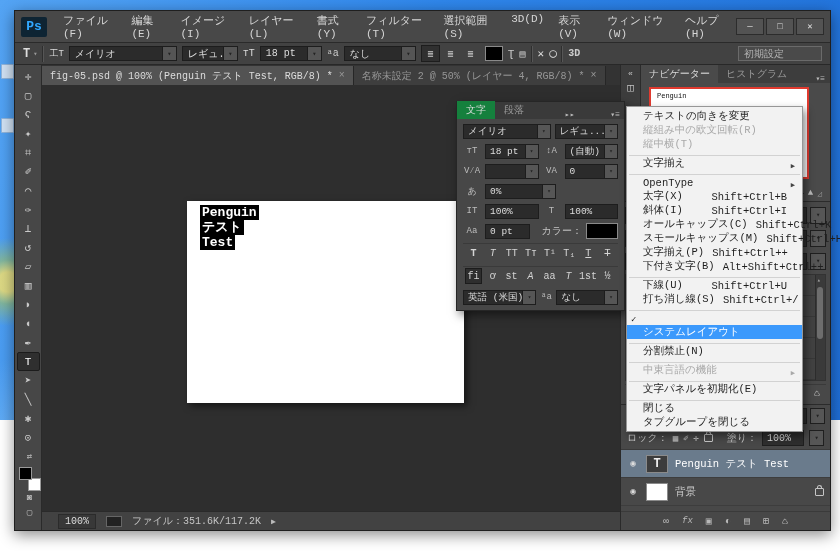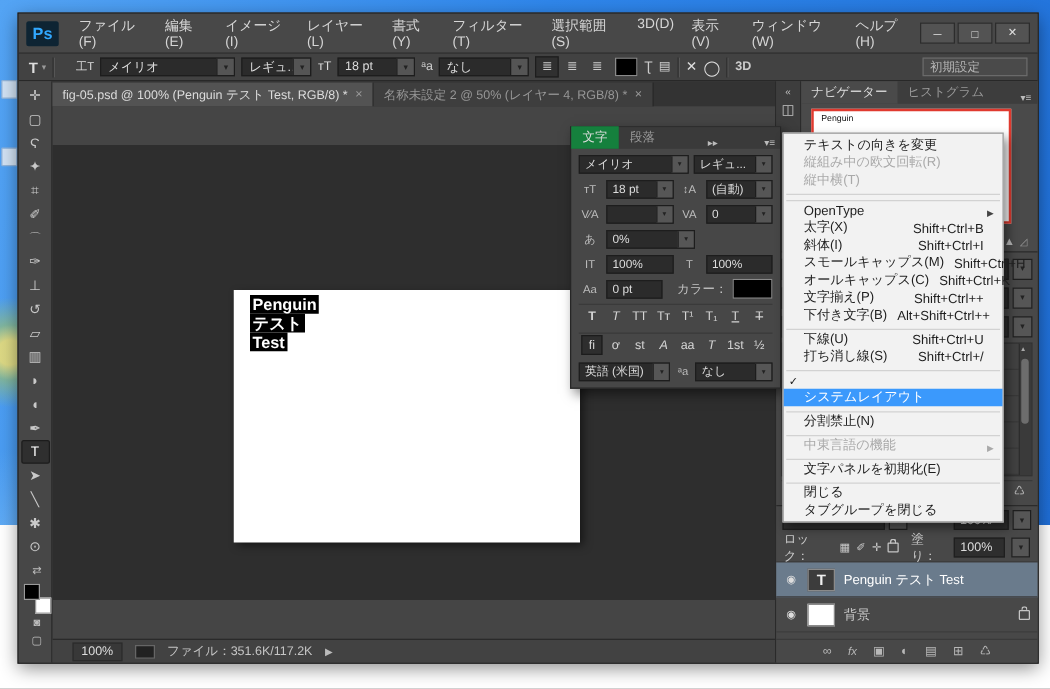--- a/index.html
+++ b/index.html
@@ -1,21 +1,21 @@
 <!DOCTYPE html>
 <html><head>
 <meta charset="utf-8">
 <style>
   html,body{margin:0;padding:0;width:840px;height:551px;overflow:hidden;
     font-family:"Liberation Sans","DejaVu Sans",sans-serif;-webkit-font-smoothing:antialiased;}
   .desktop{position:relative;width:840px;height:420px;
     background:
       radial-gradient(circle at 8px 282px, rgba(235,222,120,.9) 0 10px, rgba(170,200,90,.55) 22px, rgba(170,200,90,0) 44px),
       radial-gradient(circle at 30px 548px, rgba(130,195,250,.95) 0 40px, rgba(130,195,250,0) 190px),
-      linear-gradient(108deg,#54a4f4 0%,#2f86ea 45%,#1f6fd8 100%);}
+      linear-gradient(108deg,#54a4f4 0%,#2f86ea 45%,#1f6fd8 100%); font-family: Liberation Mono, monospace;}
   .dt-icon{position:absolute;width:11px;height:13px;background:#e8eef5;border:1px solid #9db8d6;border-radius:1px;opacity:.85;}
   
   .window{position:absolute;left:14px;top:10px;width:817px;height:521px;background:#454545;
     border:1px solid #1f1f1f;box-shadow:0 4px 14px rgba(0,0,0,.45);box-sizing:border-box;}
   
   .menubar{position:absolute;left:0;top:0;right:0;height:32px;background:#484848;border-bottom:1px solid #2a2a2a;
     display:flex;align-items:center;padding:0 6px;box-sizing:border-box;}
   .ps-logo{width:26px;height:20px;background:#0e2433;color:#31a8ff;font-weight:bold;font-size:13px;
     display:flex;align-items:center;justify-content:center;border-radius:2px;margin-right:10px;}
   .menu-items{display:flex;gap:2px;flex:1;}
@@ -45,21 +45,21 @@
   
   .toolcol{width:27px;background:#474747;border-right:1px solid #2a2a2a;display:flex;flex-direction:column;align-items:center;padding-top:2px;box-sizing:border-box;}
   .tool{width:23px;height:19px;display:flex;align-items:center;justify-content:center;color:#c9c9c9;font-size:11px;border-radius:2px;}
   .tool.active{background:#2f2f2f;color:#fff;border:1px solid #1c1c1c;box-sizing:border-box;}
   .swatches{position:relative;width:22px;height:24px;margin-top:4px;}
   .sw{position:absolute;width:13px;height:13px;border:1px solid #9a9a9a;box-sizing:border-box;}
   .sw.front{left:0;top:0;background:#000;z-index:2;}
   .sw.back{right:0;bottom:0;background:#fff;}
   .tool-mini{color:#bbb;font-size:9px;height:14px;display:flex;align-items:center;}
   
-  .doccol{flex:1;display:flex;flex-direction:column;min-width:0;gap:31px;}
+  .doccol{flex:1;display:flex;flex-direction:column;min-width:0;}
   .tabsrow{height:20px;background:#333;display:flex;align-items:flex-end;}
   .doc-tab{height:19px;display:flex;align-items:center;gap:6px;padding:0 8px;font-size:10px;background:#3e3e3e;color:#969696;border-right:1px solid #262626;white-space:nowrap;}
   .doc-tab.active{background:#535353;color:#dcdcdc;}
   .tab-close{font-size:10px;color:#9a9a9a;}
   .canvas{flex:1;background:#2e2e2e;position:relative;overflow:hidden;}
   .doc{position:absolute;left:145px;top:116px;width:277px;height:202px;background:#fff;box-shadow:3px 3px 7px rgba(0,0,0,.55);}
   .doc-textblock{position:absolute;left:13px;top:4px;font-size:13px;line-height:15px;font-weight:bold;}
   .doc-line{display:table;background:#000;color:#fff;padding:0 2px;}
   .statusbar{height:18px;background:#424242;border-top:1px solid #2a2a2a;display:flex;align-items:center;gap:10px;padding:0 10px 0 16px;font-size:10px;color:#c5c5c5;}
   .zoom-well{background:#383838;border:1px solid #2b2b2b;padding:0 6px;height:13px;display:flex;align-items:center;color:#ddd;}
@@ -198,21 +198,21 @@
           <span class="win-btn">✕</span>
         </div>
     </div>
 
     <div class="optionsbar">
       <span class="opt-tool">
           <span>T</span>
           <span style="font-size:7px;color:#999;">▾</span>
         </span>
       <span class="opt-sep"></span>
-      <span style="font-size:9px;color:#ddd;margin-left:12px;">工T</span>
+      <span style="font-size:9px;color:#ddd;">工T</span>
       <span class="dd" style="width:108px;">
           <span class="val">メイリオ</span>
           <span class="btn"></span>
         </span>
       <span class="dd" style="width:56px;">
           <span class="val">レギュ...</span>
           <span class="btn"></span>
         </span>
       <span style="color:#ddd;">тT</span>
       <span class="dd" style="width:62px;">
@@ -580,20 +580,26 @@
           <span class="cm-arrow"></span>
         </div>
 
         <div class="cm-item sep">
           
           
           
           
         </div>
 
+        <div class="cm-item">
+          <span class="cm-check"></span>
+          <span class="cm-label">文字揃え</span>
+          <span class="cm-shortcut"></span>
+          <span class="cm-arrow">▶</span>
+        </div>
 
         <div class="cm-item sep">
           
           
           
           
         </div>
 
         <div class="cm-item">
           <span class="cm-check"></span>
@@ -611,34 +617,34 @@
 
         <div class="cm-item">
           <span class="cm-check"></span>
           <span class="cm-label">斜体(I)</span>
           <span class="cm-shortcut">Shift+Ctrl+I</span>
           <span class="cm-arrow"></span>
         </div>
 
         <div class="cm-item">
           <span class="cm-check"></span>
+          <span class="cm-label">オールキャップス(C)</span>
+          <span class="cm-shortcut">Shift+Ctrl+K</span>
+          <span class="cm-arrow"></span>
+        </div>
+
+        <div class="cm-item">
+          <span class="cm-check"></span>
           <span class="cm-label">スモールキャップス(M)</span>
           <span class="cm-shortcut">Shift+Ctrl+H</span>
           <span class="cm-arrow"></span>
         </div>
 
         <div class="cm-item">
           <span class="cm-check"></span>
-          <span class="cm-label">オールキャップス(C)</span>
-          <span class="cm-shortcut">Shift+Ctrl+K</span>
-          <span class="cm-arrow"></span>
-        </div>
-
-        <div class="cm-item">
-          <span class="cm-check"></span>
           <span class="cm-label">文字揃え(P)</span>
           <span class="cm-shortcut">Shift+Ctrl++</span>
           <span class="cm-arrow"></span>
         </div>
 
         <div class="cm-item">
           <span class="cm-check"></span>
           <span class="cm-label">下付き文字(B)</span>
           <span class="cm-shortcut">Alt+Shift+Ctrl++</span>
           <span class="cm-arrow"></span>

